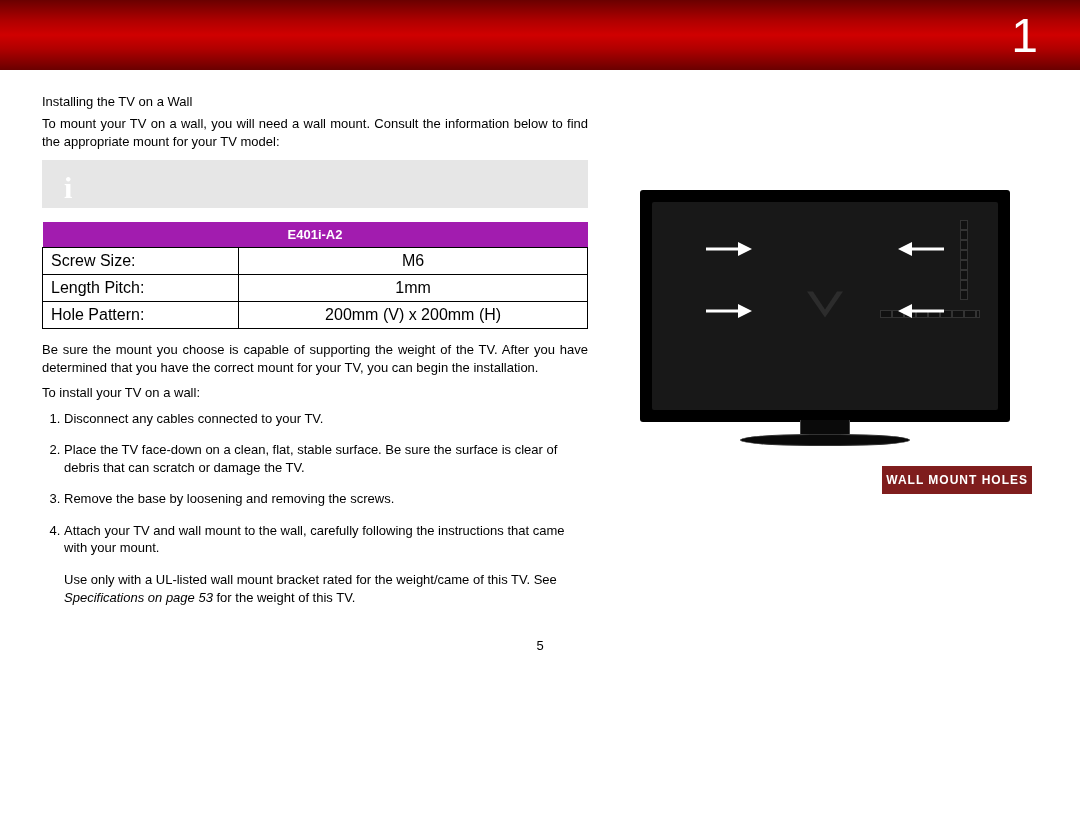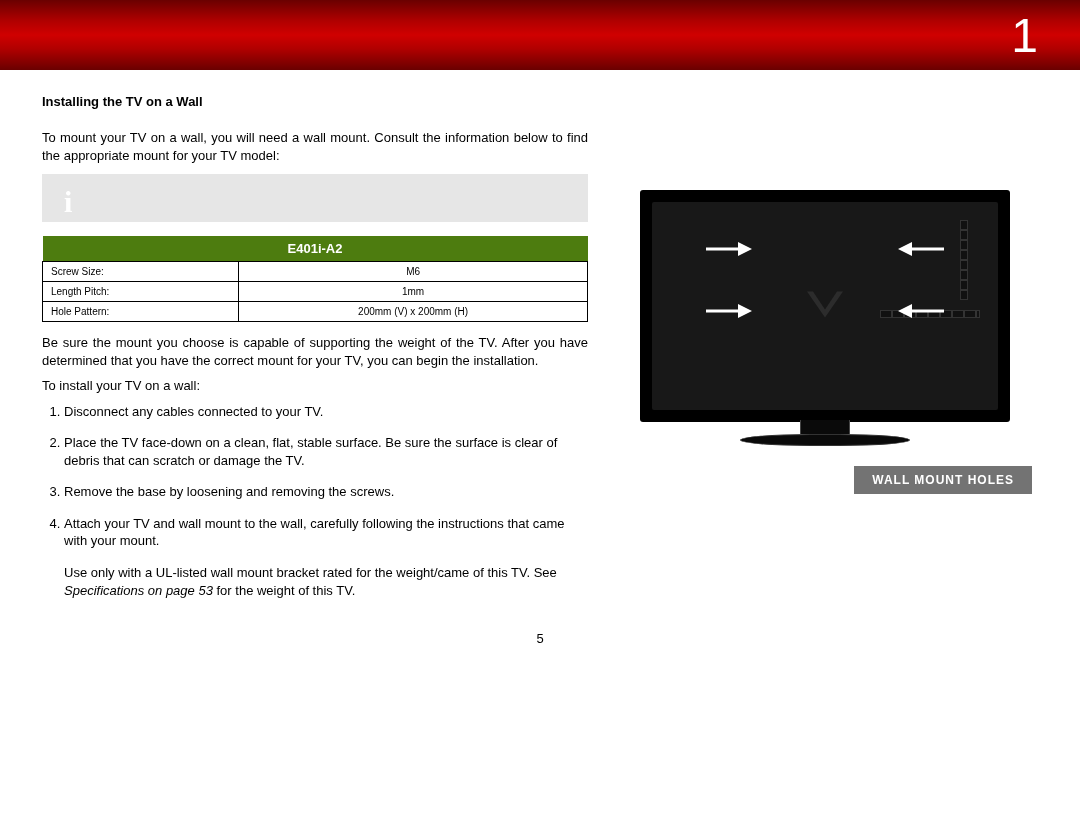--- a/index.html
+++ b/index.html
@@ -2,49 +2,49 @@
 <html><head>
 <meta charset="utf-8">
 <style>
 * { margin:0; padding:0; box-sizing:border-box; }
 body { font-family: Arial, Helvetica, sans-serif; font-size:13px; color:#000; background:#fff; width:1080px; }
 .top { height:70px; background:linear-gradient(180deg,#6a0000 0%,#b00000 30%,#d00000 50%,#b00000 70%,#6a0000 100%); display:flex; justify-content:flex-end; align-items:center; padding-right:42px; }
 .page-number { color:#fff; font-size:48px; font-weight:300; }
 .content { display:flex; padding:24px 42px 0 42px; }
 .leftcol { width:570px; padding-right:24px; }
 .rightcol { flex:1; display:flex; flex-direction:column; align-items:center; padding-top:96px; }
-h2 { font-size:13px; font-weight:bold; margin-bottom:20px; }
+h2 { font-size:13px; font-weight:normal; margin-bottom:6px; }
 p { line-height:1.35; margin-bottom:8px; }
 .justify { text-align:justify; }
 .callout { background:#e6e6e6; padding:12px 20px 12px 72px; margin:10px 0 14px 0; position:relative; line-height:1.35; min-height:48px; }
 .callout-icon { position:absolute; left:22px; top:8px; font-size:30px; color:#fff; font-family:Georgia,serif; font-weight:bold; }
 table { width:100%; border-collapse:collapse; margin-bottom:12px; }
-table th { background:#4d7c0f; color:#fff; font-weight:bold; text-align:center; padding:5px; font-size:13px; }
-table td { border:1px solid #000; padding:4px 8px; font-size:10px; }
+table th { background:#a21caf; color:#fff; font-weight:bold; text-align:center; padding:5px; font-size:13px; }
+table td { border:1px solid #000; padding:4px 8px; font-size:16px; }
 table td:first-child { width:36%; }
 table td:last-child { text-align:center; }
 ol { padding-left:22px; }
 ol li { margin-bottom:14px; line-height:1.35; }
 .note { margin-top:4px; line-height:1.35; }
 .italic { font-style:italic; }
 .tv-diagram { width:370px; height:260px; position:relative; }
 .tv-screen { width:370px; height:232px; background:#000; border-radius:3px; position:relative; overflow:hidden; }
 .tv-inset { position:absolute; inset:12px; background:#181818; border-radius:2px; }
 .tv-logo { position:absolute; left:50%; top:50%; transform:translate(-50%,-50%); }
 .arrow { position:absolute; width:48px; height:22px; }
 .arrow svg { width:100%; height:100%; }
 .arrow.tl { left:64px; top:48px; }
 .arrow.tr { right:64px; top:48px; }
 .arrow.bl { left:64px; top:110px; }
 .arrow.br { right:64px; top:110px; }
 .tv-ports-v { position:absolute; right:42px; top:30px; width:8px; height:80px; background:repeating-linear-gradient(180deg,#111 0 8px,#333 8px 10px); border:1px solid #333; }
 .tv-ports-h { position:absolute; right:30px; top:120px; width:100px; height:8px; background:repeating-linear-gradient(90deg,#111 0 10px,#333 10px 12px); border:1px solid #333; }
 .tv-neck { width:50px; height:14px; background:#0a0a0a; margin:-2px auto 0 auto; border-left:1px solid #444; border-right:1px solid #444; position:relative; }
 .tv-stand { width:170px; height:12px; background:#0a0a0a; margin:0 auto; border-radius:50%/60%; border:1px solid #333; }
-.label-box { background:#737373; color:#fff; padding:7px 18px; font-weight:bold; font-size:12px; letter-spacing:1px; margin-top:16px; align-self:flex-end; margin-right:6px; }
+.label-box { background:#7f1d1d; color:#fff; padding:7px 4px; font-weight:bold; font-size:12px; letter-spacing:1px; margin-top:16px; align-self:flex-end; margin-right:6px; }
 .footer-page { text-align:center; padding:24px 0 14px 0; font-size:13px; }
 </style>
 </head>
 <body>
 
 <div class="top">
   <div class="page-number">1</div>
 </div>
 
 <div class="content">

